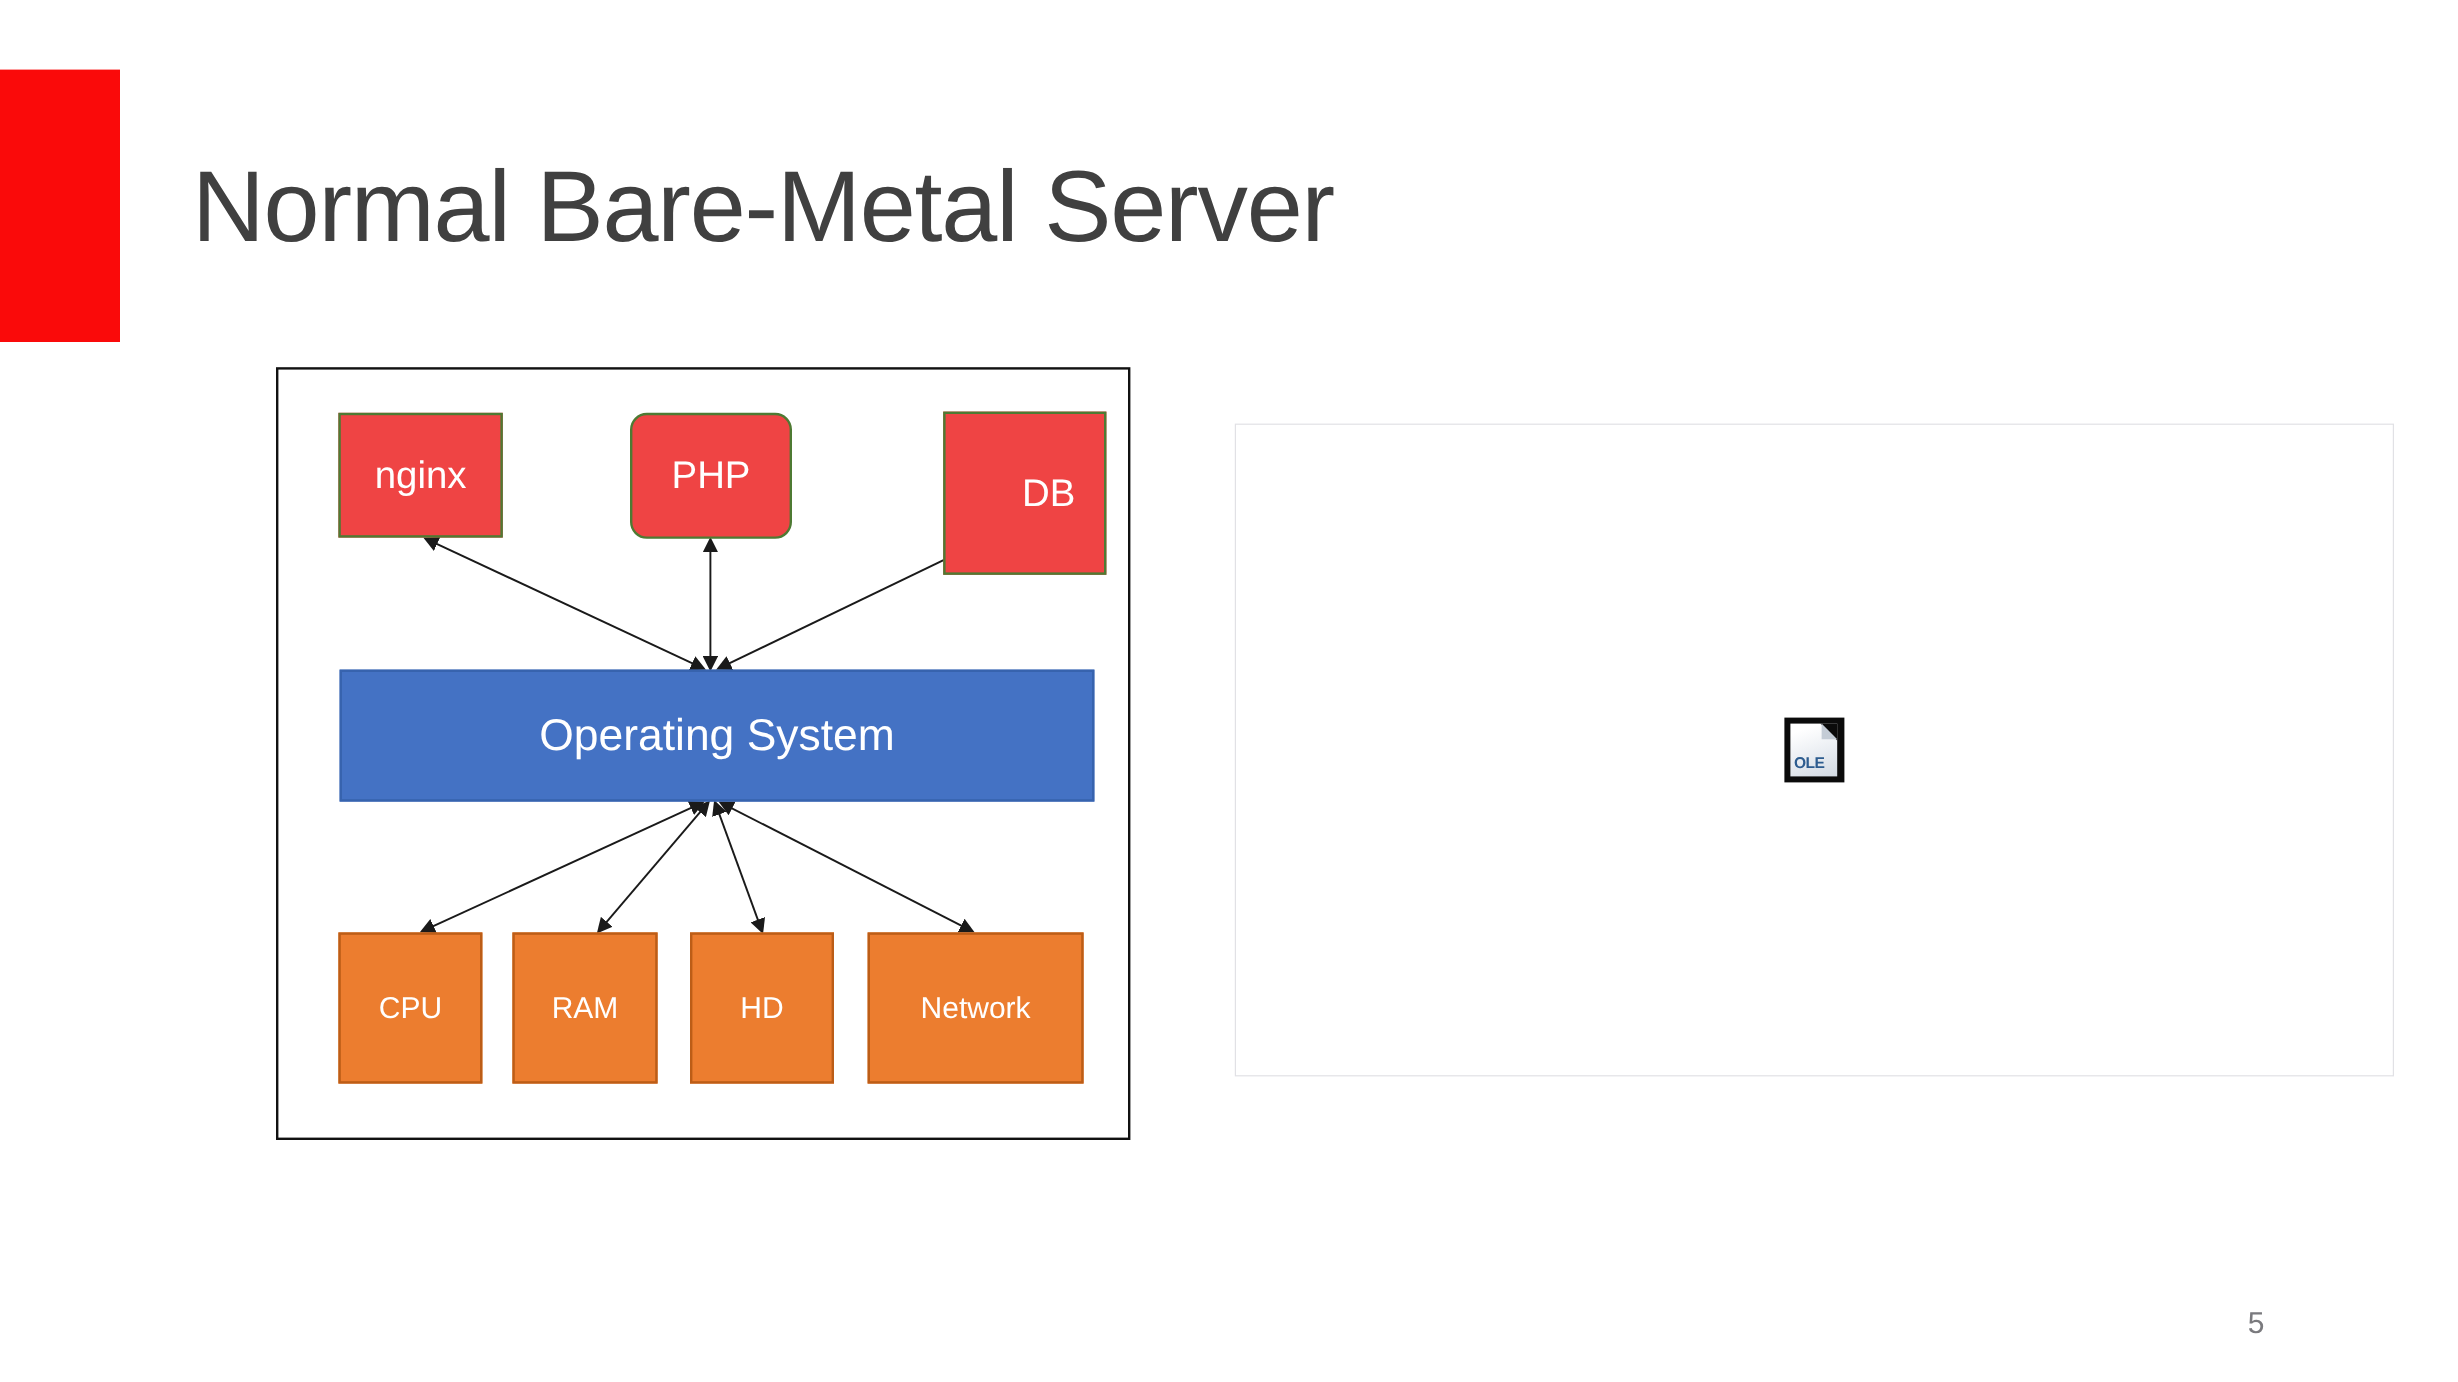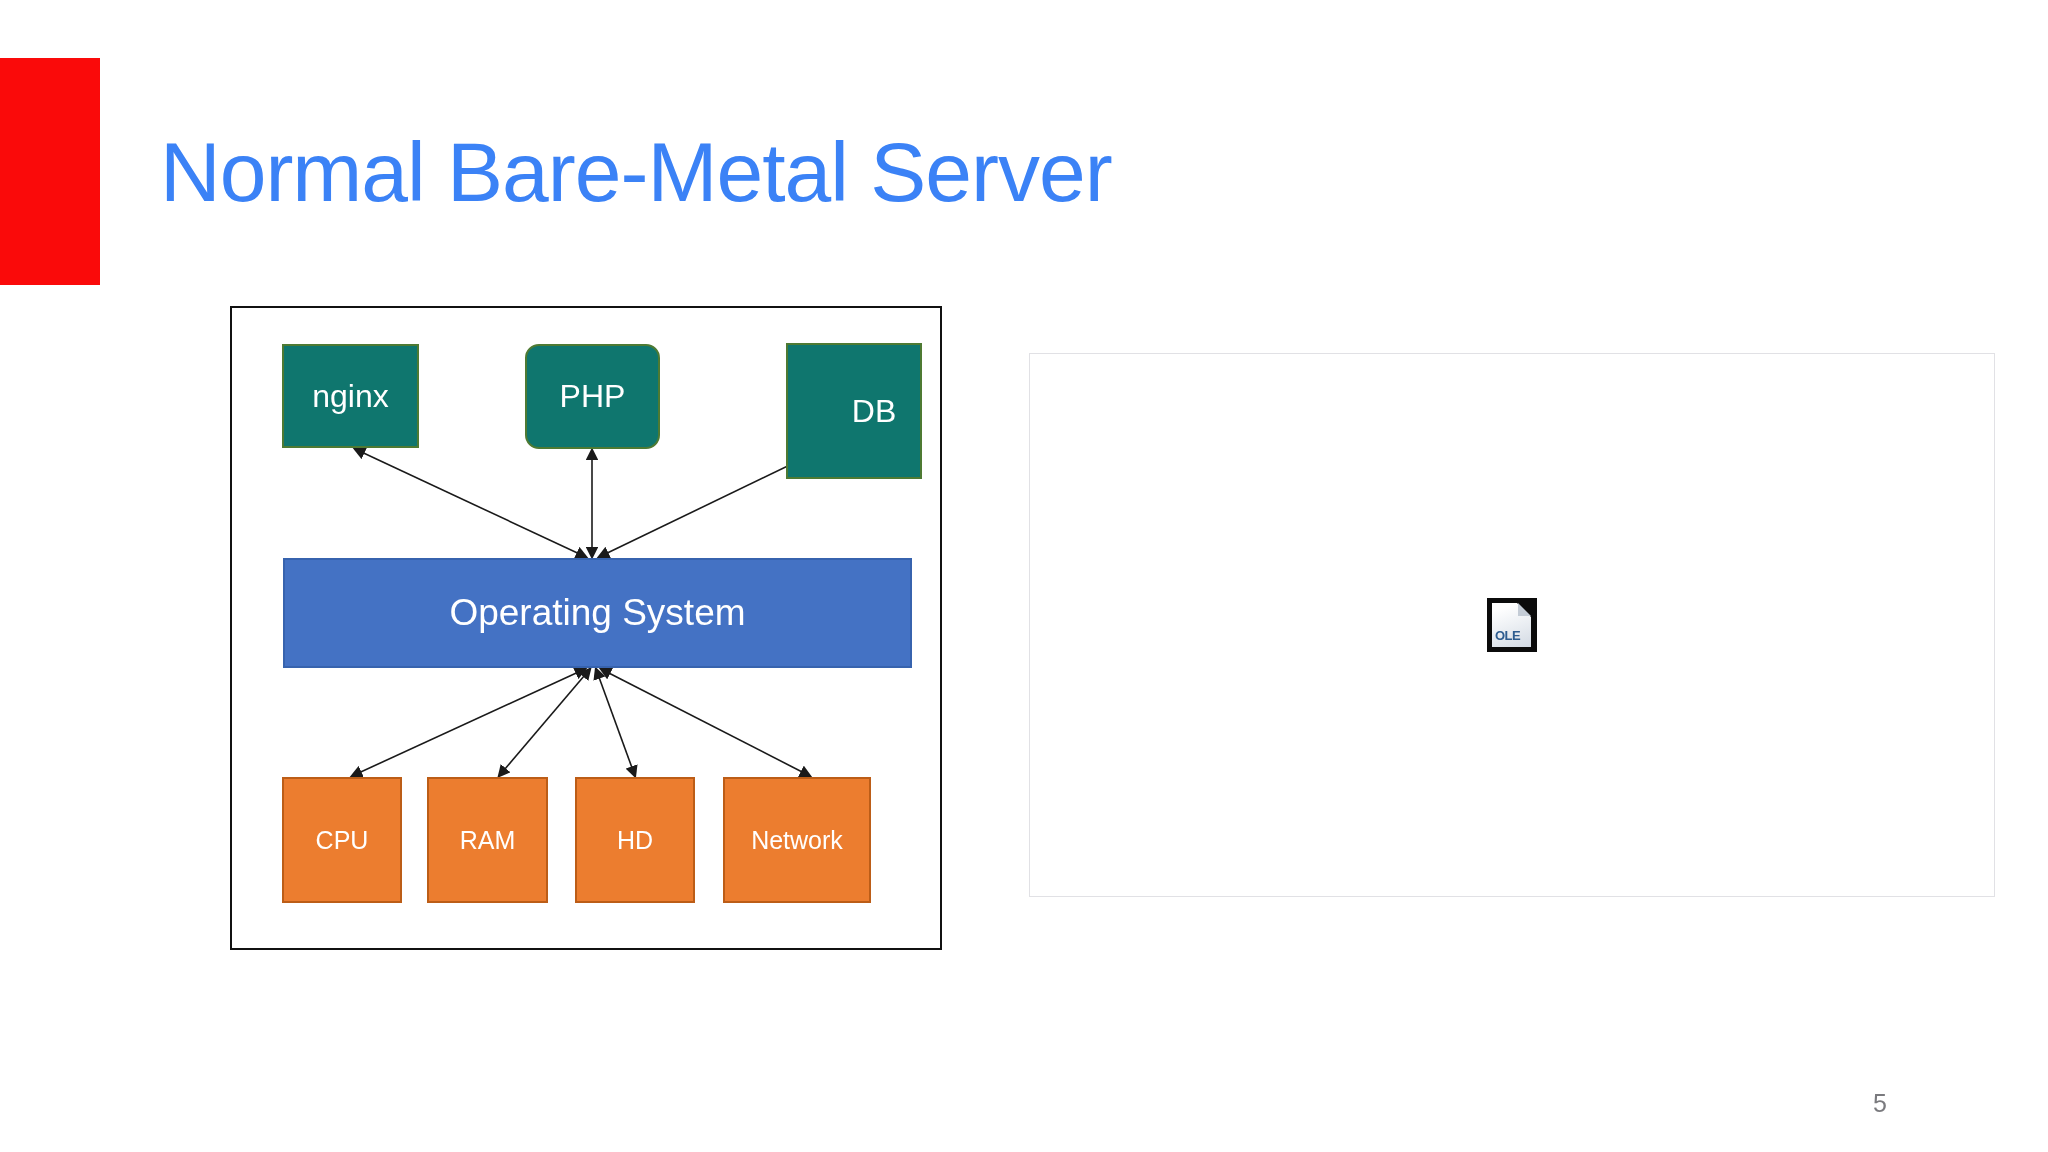--- a/index.html
+++ b/index.html
@@ -3,44 +3,44 @@
 <meta charset="utf-8">
 <style>
   html,body{margin:0;padding:0;background:#ffffff;}
   .slide{
     position:relative;width:2048px;height:1152px;background:#ffffff;overflow:hidden;
     font-family:"Liberation Sans",sans-serif;
   }
   .accent{position:absolute;left:0;top:58px;width:100px;height:227px;background:#fa0a0a;}
   .title{
     position:absolute;left:160px;top:130px;margin:0;
-    font-size:84px;font-weight:400;line-height:1;color:#3b82f6;
+    font-size:84px;font-weight:400;line-height:1;color:#404040;
     letter-spacing:-1px;white-space:nowrap;
   }
   
   .diagram{
     position:absolute;left:230px;top:306px;width:712px;height:644px;
     border:2px solid #111111;background:#ffffff;box-sizing:border-box;
   }
   .arrows{position:absolute;left:0;top:0;width:708px;height:640px;}
   .node{
     position:absolute;display:flex;align-items:center;justify-content:center;
     color:#ffffff;box-sizing:border-box;text-align:center;
   }
-  .app{background:#0f766e;border:2px solid #4e7a33;font-size:32px;}
+  .app{background:#ef4444;border:2px solid #4e7a33;font-size:32px;}
   .os {background:#4472c4;border:2px solid #3763ae;font-size:37px;}
   .hw {background:#ec7d2f;border:2px solid #bc5d17;font-size:25px;}
   .nginx  {left:50px; top:36px; width:137px;height:104px;}
   .php    {left:293px;top:36px; width:135px;height:105px;border-radius:14px;}
   .db     {left:554px;top:35px; width:136px;height:136px;padding-left:40px;}
   .osbar  {left:51px; top:250px;width:629px;height:110px;}
   .cpu    {left:50px; top:469px;width:120px;height:126px;}
   .ram    {left:195px;top:469px;width:121px;height:126px;}
   .hd     {left:343px;top:469px;width:120px;height:126px;}
-  .network{left:491px;top:469px;width:148px;height:126px;}
+  .network{left:491px;top:469px;width:180px;height:126px;}
   
   .panel{
     position:absolute;left:1029px;top:353px;width:966px;height:544px;
     border:1px solid #e1e1e5;background:#ffffff;box-sizing:border-box;
     display:flex;align-items:center;justify-content:center;text-align:center;
   }
   .ole{width:50px;height:54px;background:#0b0b0b;position:relative;}
   .ole .page{
     position:absolute;left:5px;top:5px;right:6px;bottom:5px;
     background:linear-gradient(160deg,#ffffff 15%,#e8ecf1 60%,#d3dae3 100%);

